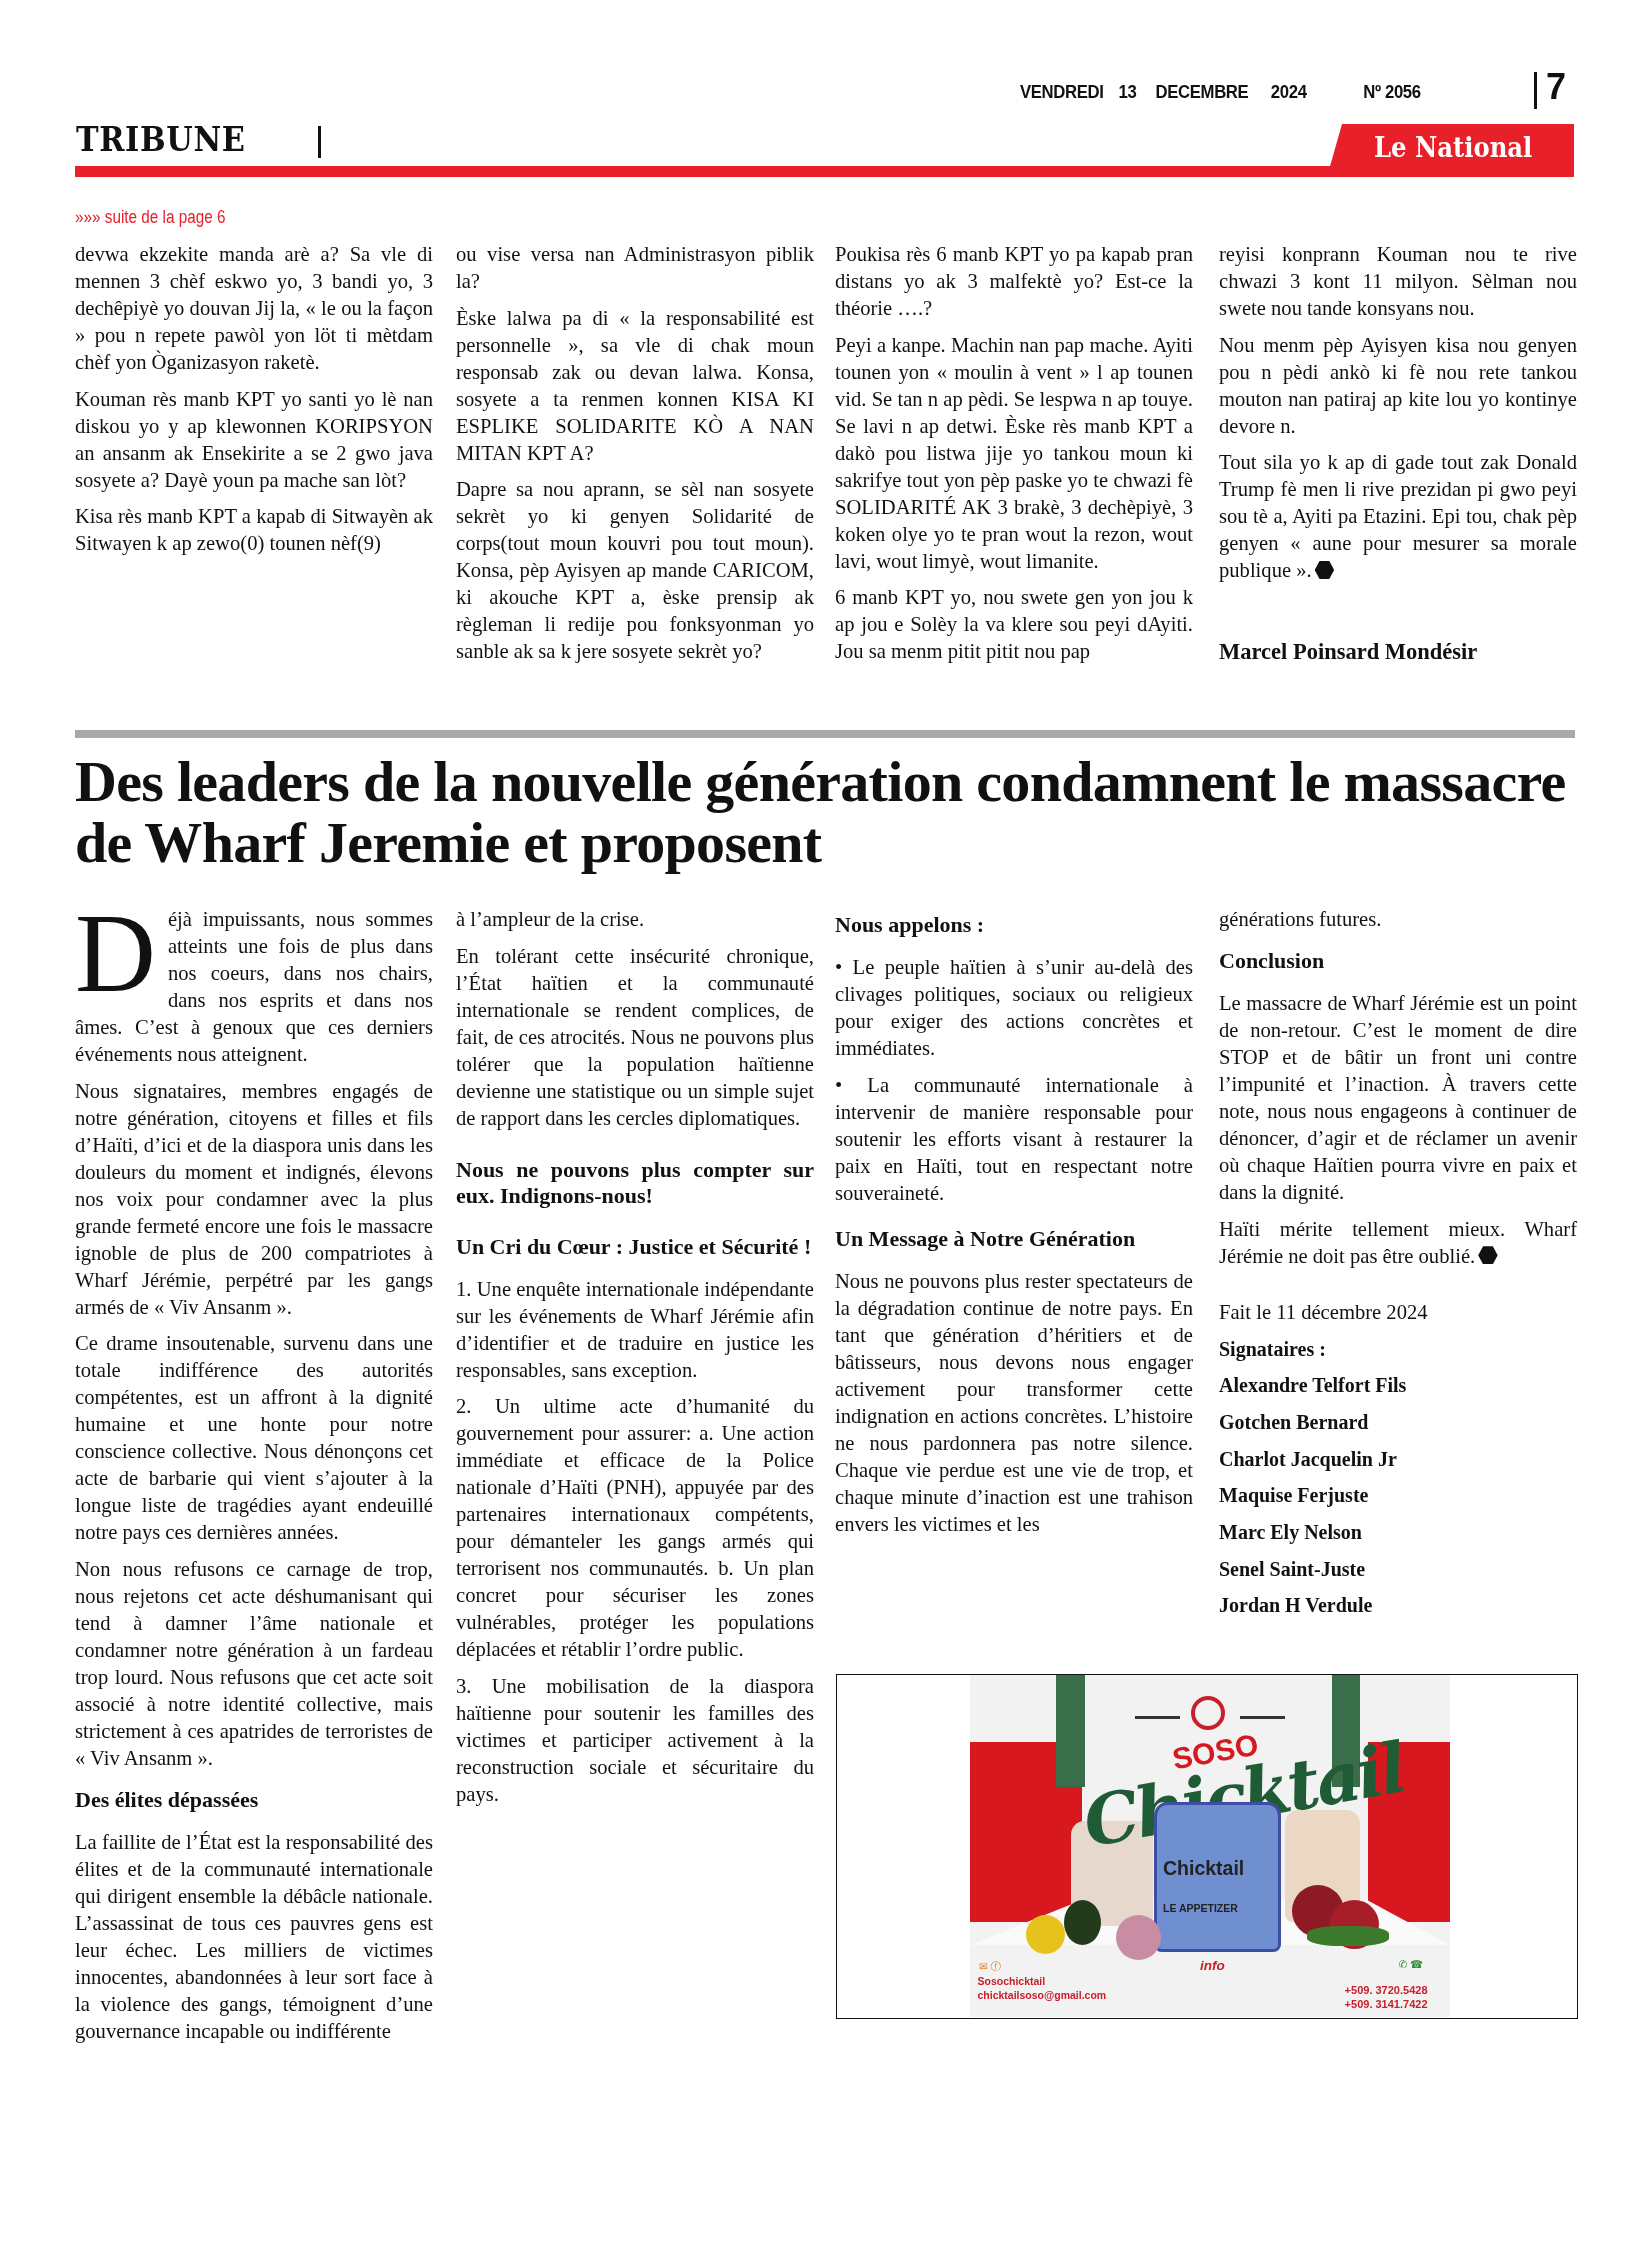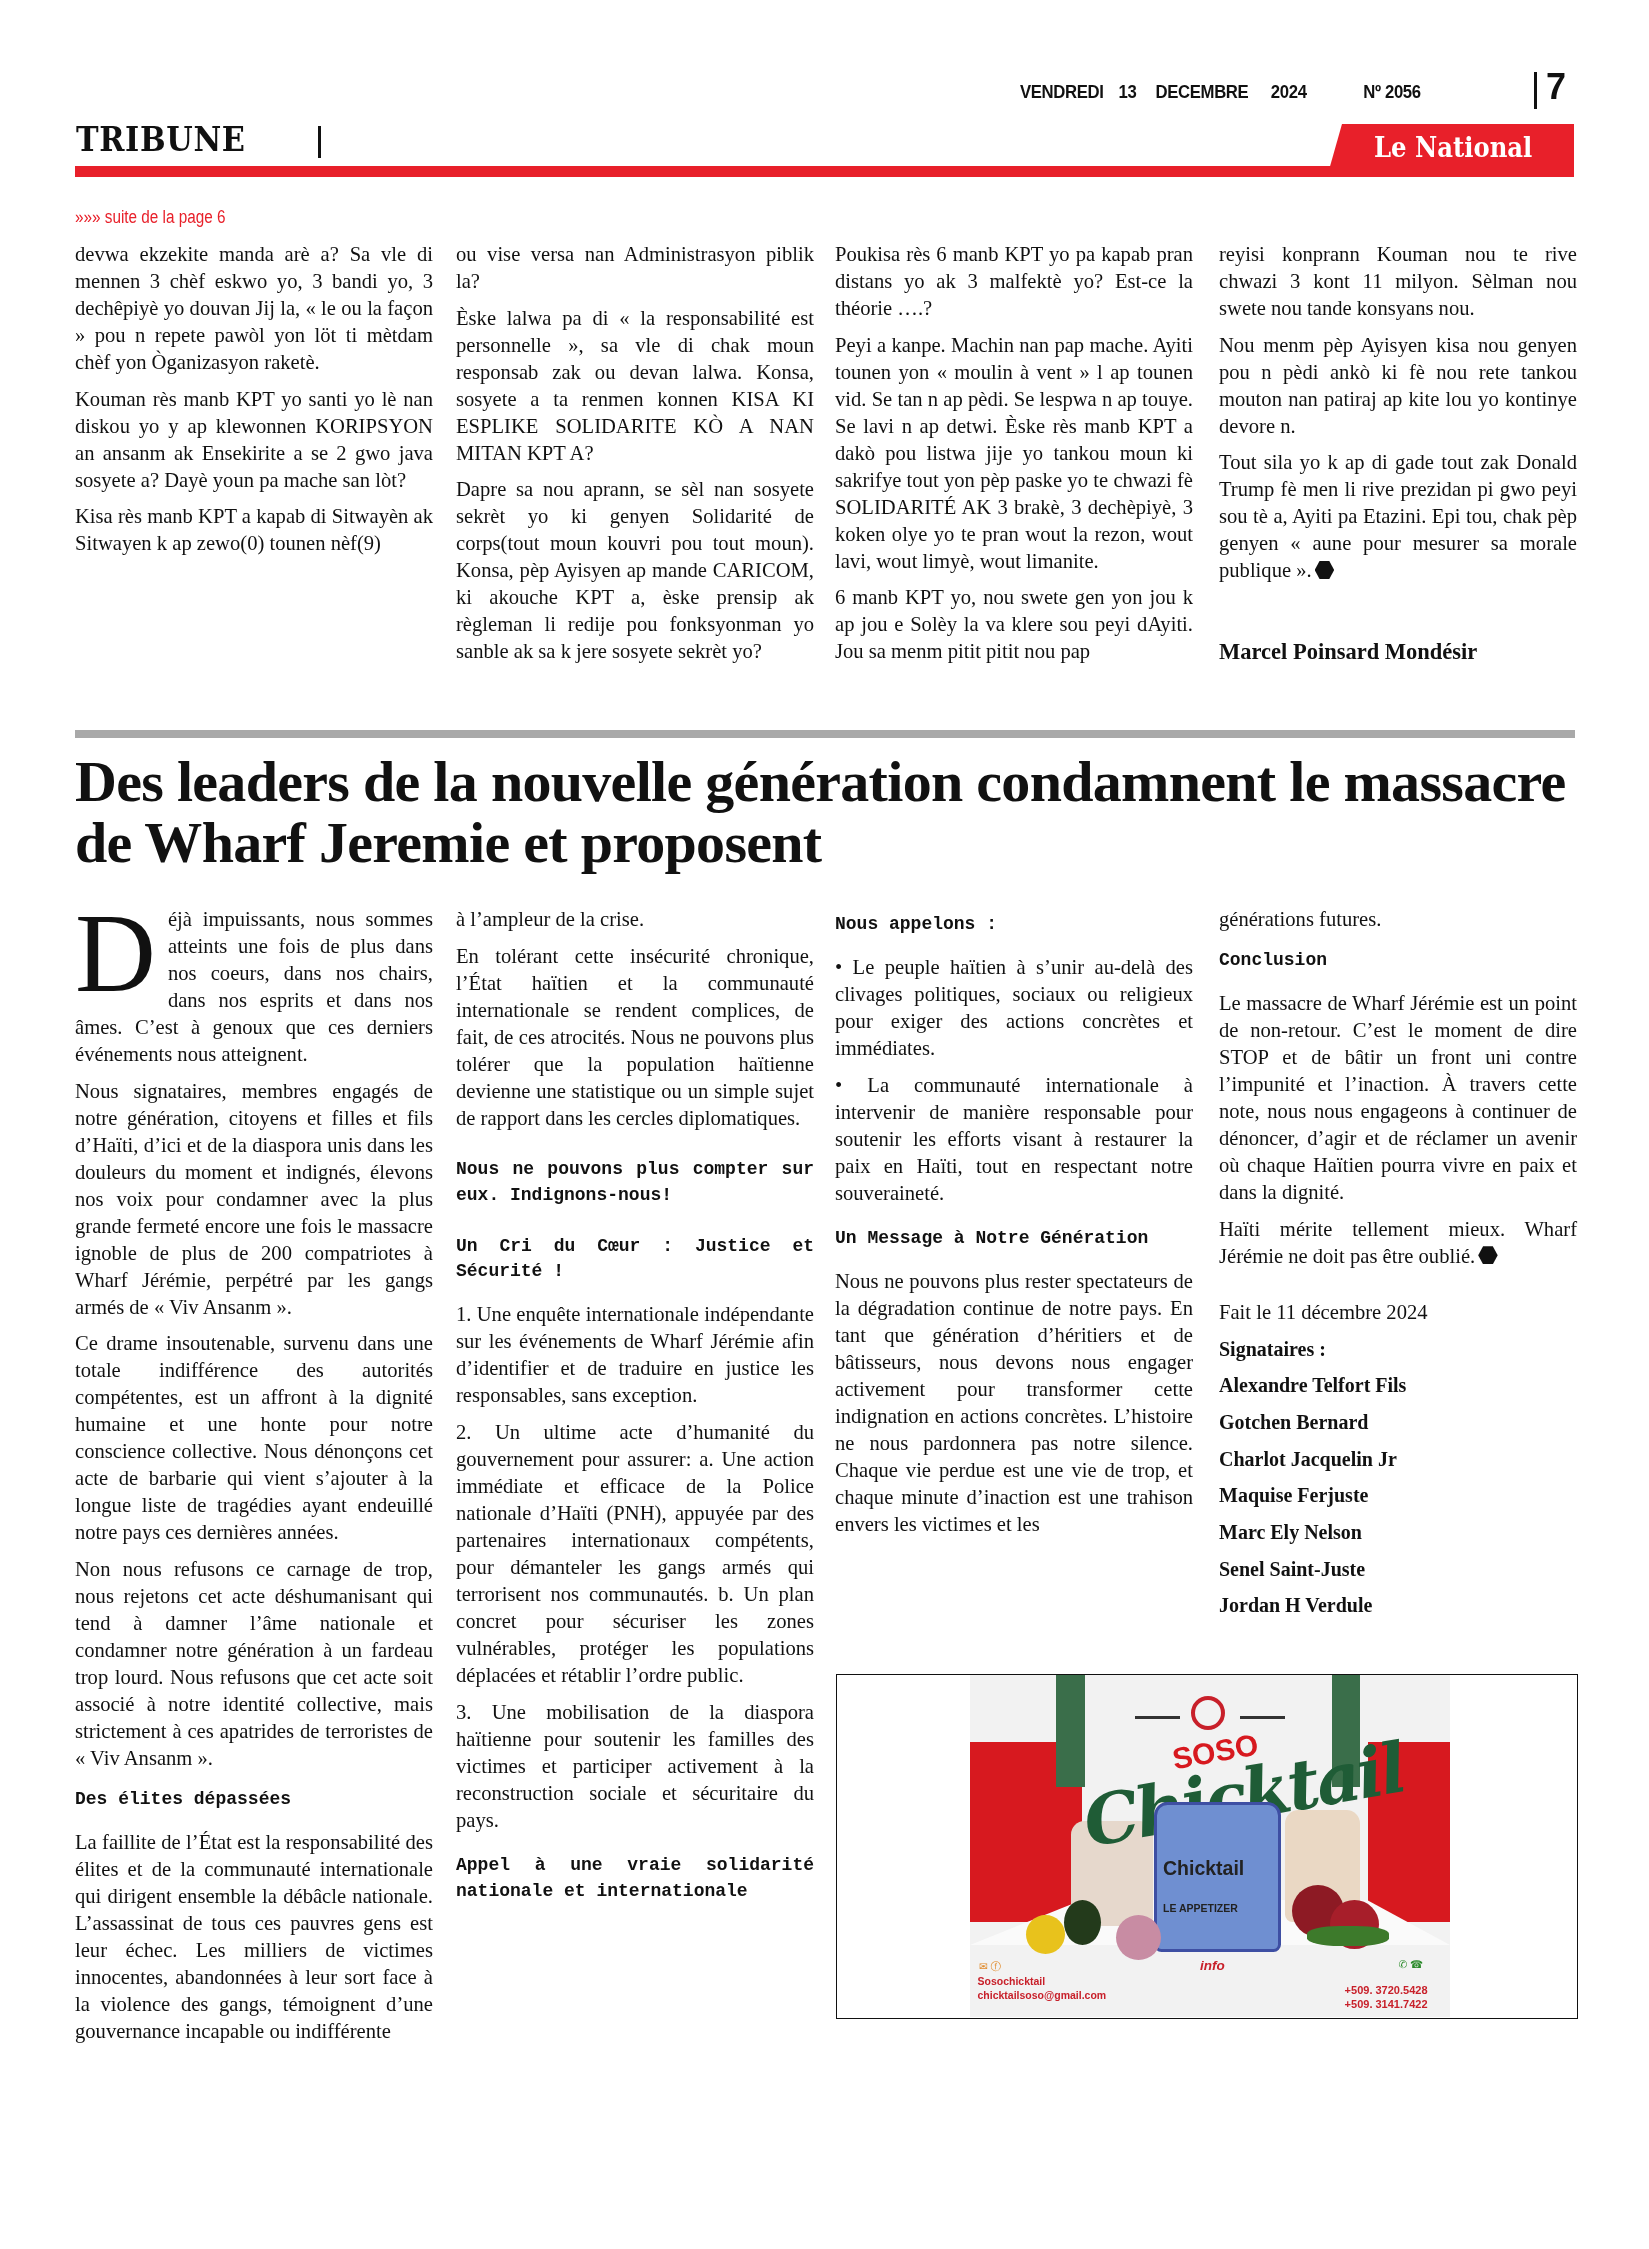--- a/index.html
+++ b/index.html
@@ -23,21 +23,21 @@
     clip-path: polygon(15px 0, 100% 0, 100% 100%, 0 100%); }
   .brand { position: absolute; left: 1374px; top: 132px; color: #fff; font-family: "DejaVu Serif", serif;
     font-weight: bold; font-size: 27px; transform: scaleX(0.9); transform-origin: left; white-space: nowrap; }
 
   .continued { position: absolute; left: 75px; top: 207px; color: #e8202a;
     font-family: "Liberation Sans", sans-serif; font-size: 18px; transform: scaleX(0.85); transform-origin: left; white-space: nowrap; }
 
   .col { position: absolute; width: 358px; font-size: 20.6px; line-height: 27px; text-align: justify; }
   .col p { margin-bottom: 9.7px; }
   .col p.tight { margin-bottom: 0; }
-  .col h3 { font-weight: bold; font-size: 18px; line-height: 25.5px; margin: 15px 0 16.5px 0; text-align: justify; font-family: Liberation Mono, monospace; }
+  .col h3 { font-weight: bold; font-size: 22px; line-height: 25.5px; margin: 15px 0 16.5px 0; text-align: justify; }
   .col h3.first { margin-top: 6px; }
   .byline { font-weight: bold; font-size: 22.5px; margin-top: 54px; }
   .endmark { display: inline-block; width: 19.5px; height: 18px; background: #111; vertical-align: -1.5px; margin-left: 3px;
     clip-path: polygon(25% 0, 75% 0, 100% 50%, 75% 100%, 25% 100%, 0 50%); }
 
   .c1 { left: 75px; }
   .c2 { left: 456px; }
   .c3 { left: 835px; }
   .c4 { left: 1219px; }
 
@@ -141,21 +141,20 @@
 </div>
 
 <div class="col c2" style="top:906px">
   <p>à l’ampleur de la crise.</p>
   <p>En tolérant cette insécurité chronique, l’État haïtien et la communauté internationale se rendent complices, de fait, de ces atrocités. Nous ne pouvons plus tolérer que la population haïtienne devienne une statistique ou un simple sujet de rapport dans les cercles diplomatiques.</p>
   <h3 style="margin-top:25.5px">Nous ne pouvons plus compter sur eux. Indignons-nous!</h3>
   <h3 style="margin-top:25.5px">Un Cri du Cœur : Justice et Sécurité !</h3>
   <p>1.  Une enquête internationale indépendante sur les événements de Wharf Jérémie afin d’identifier et de traduire en justice les responsables, sans exception.</p>
   <p>2. Un ultime acte d’humanité du gouvernement pour assurer: a. Une action immédiate et efficace de la Police nationale d’Haïti (PNH), appuyée par des partenaires internationaux compétents, pour démanteler les gangs armés qui terrorisent nos communautés.  b. Un plan concret pour sécuriser les zones vulnérables, protéger les populations déplacées et rétablir l’ordre public.</p>
   <p>3.          Une mobilisation de la diaspora haïtienne pour soutenir les familles des victimes et participer activement à la reconstruction sociale et sécuritaire du pays.</p>
-  <h3 style="margin-top:19.5px">Appel à une vraie solidarité nationale et internationale</h3>
 </div>
 
 <div class="col c3" style="top:906px">
   <h3 class="first">Nous appelons :</h3>
   <p>• Le peuple haïtien à s’unir au-delà des clivages politiques, sociaux ou religieux pour exiger des actions concrètes et immédiates.</p>
   <p>• La communauté internationale à intervenir de manière responsable pour soutenir les efforts visant à restaurer la paix en Haïti, tout en respectant notre souveraineté.</p>
   <h3 style="margin-top:19.5px">Un Message à Notre Génération</h3>
   <p class="tight">Nous ne pouvons plus rester spectateurs de la dégradation continue de notre pays. En tant que génération d’héritiers et de bâtisseurs, nous devons nous engager activement pour transformer cette indignation en actions concrètes. L’histoire ne nous pardonnera pas notre silence. Chaque vie perdue est une vie de trop, et chaque minute d’inaction est une trahison envers les victimes et les</p>
 </div>
 

